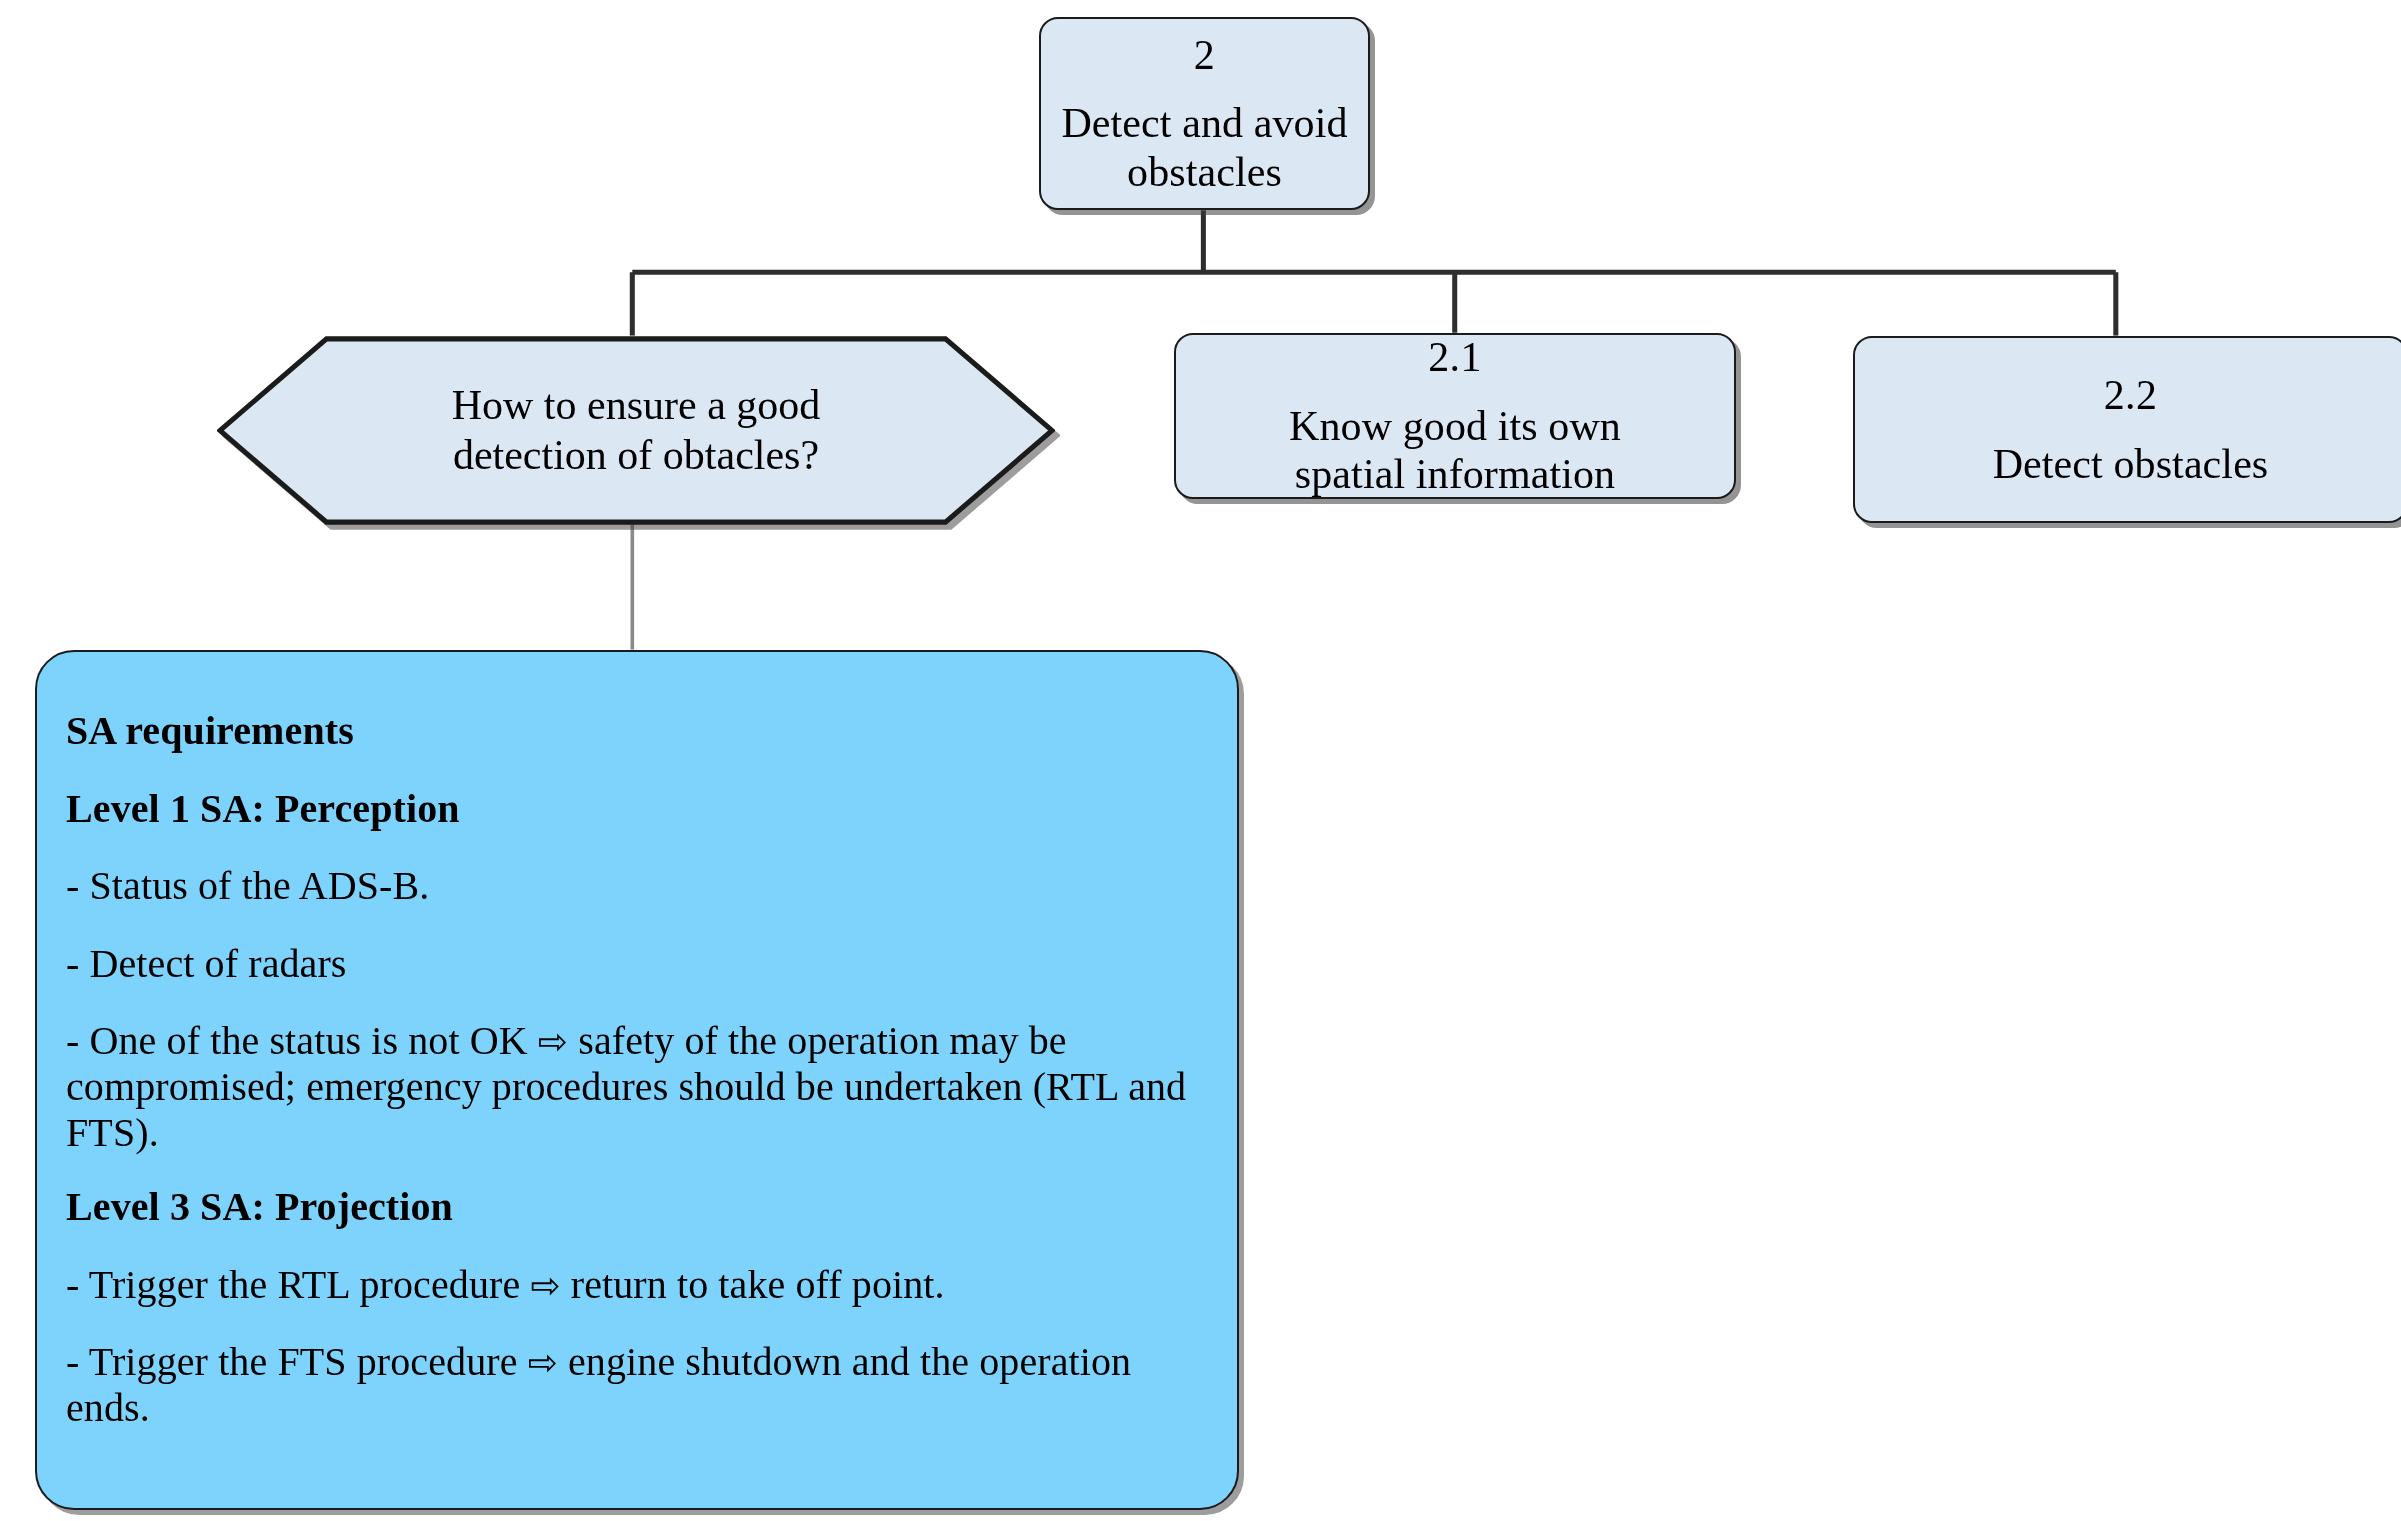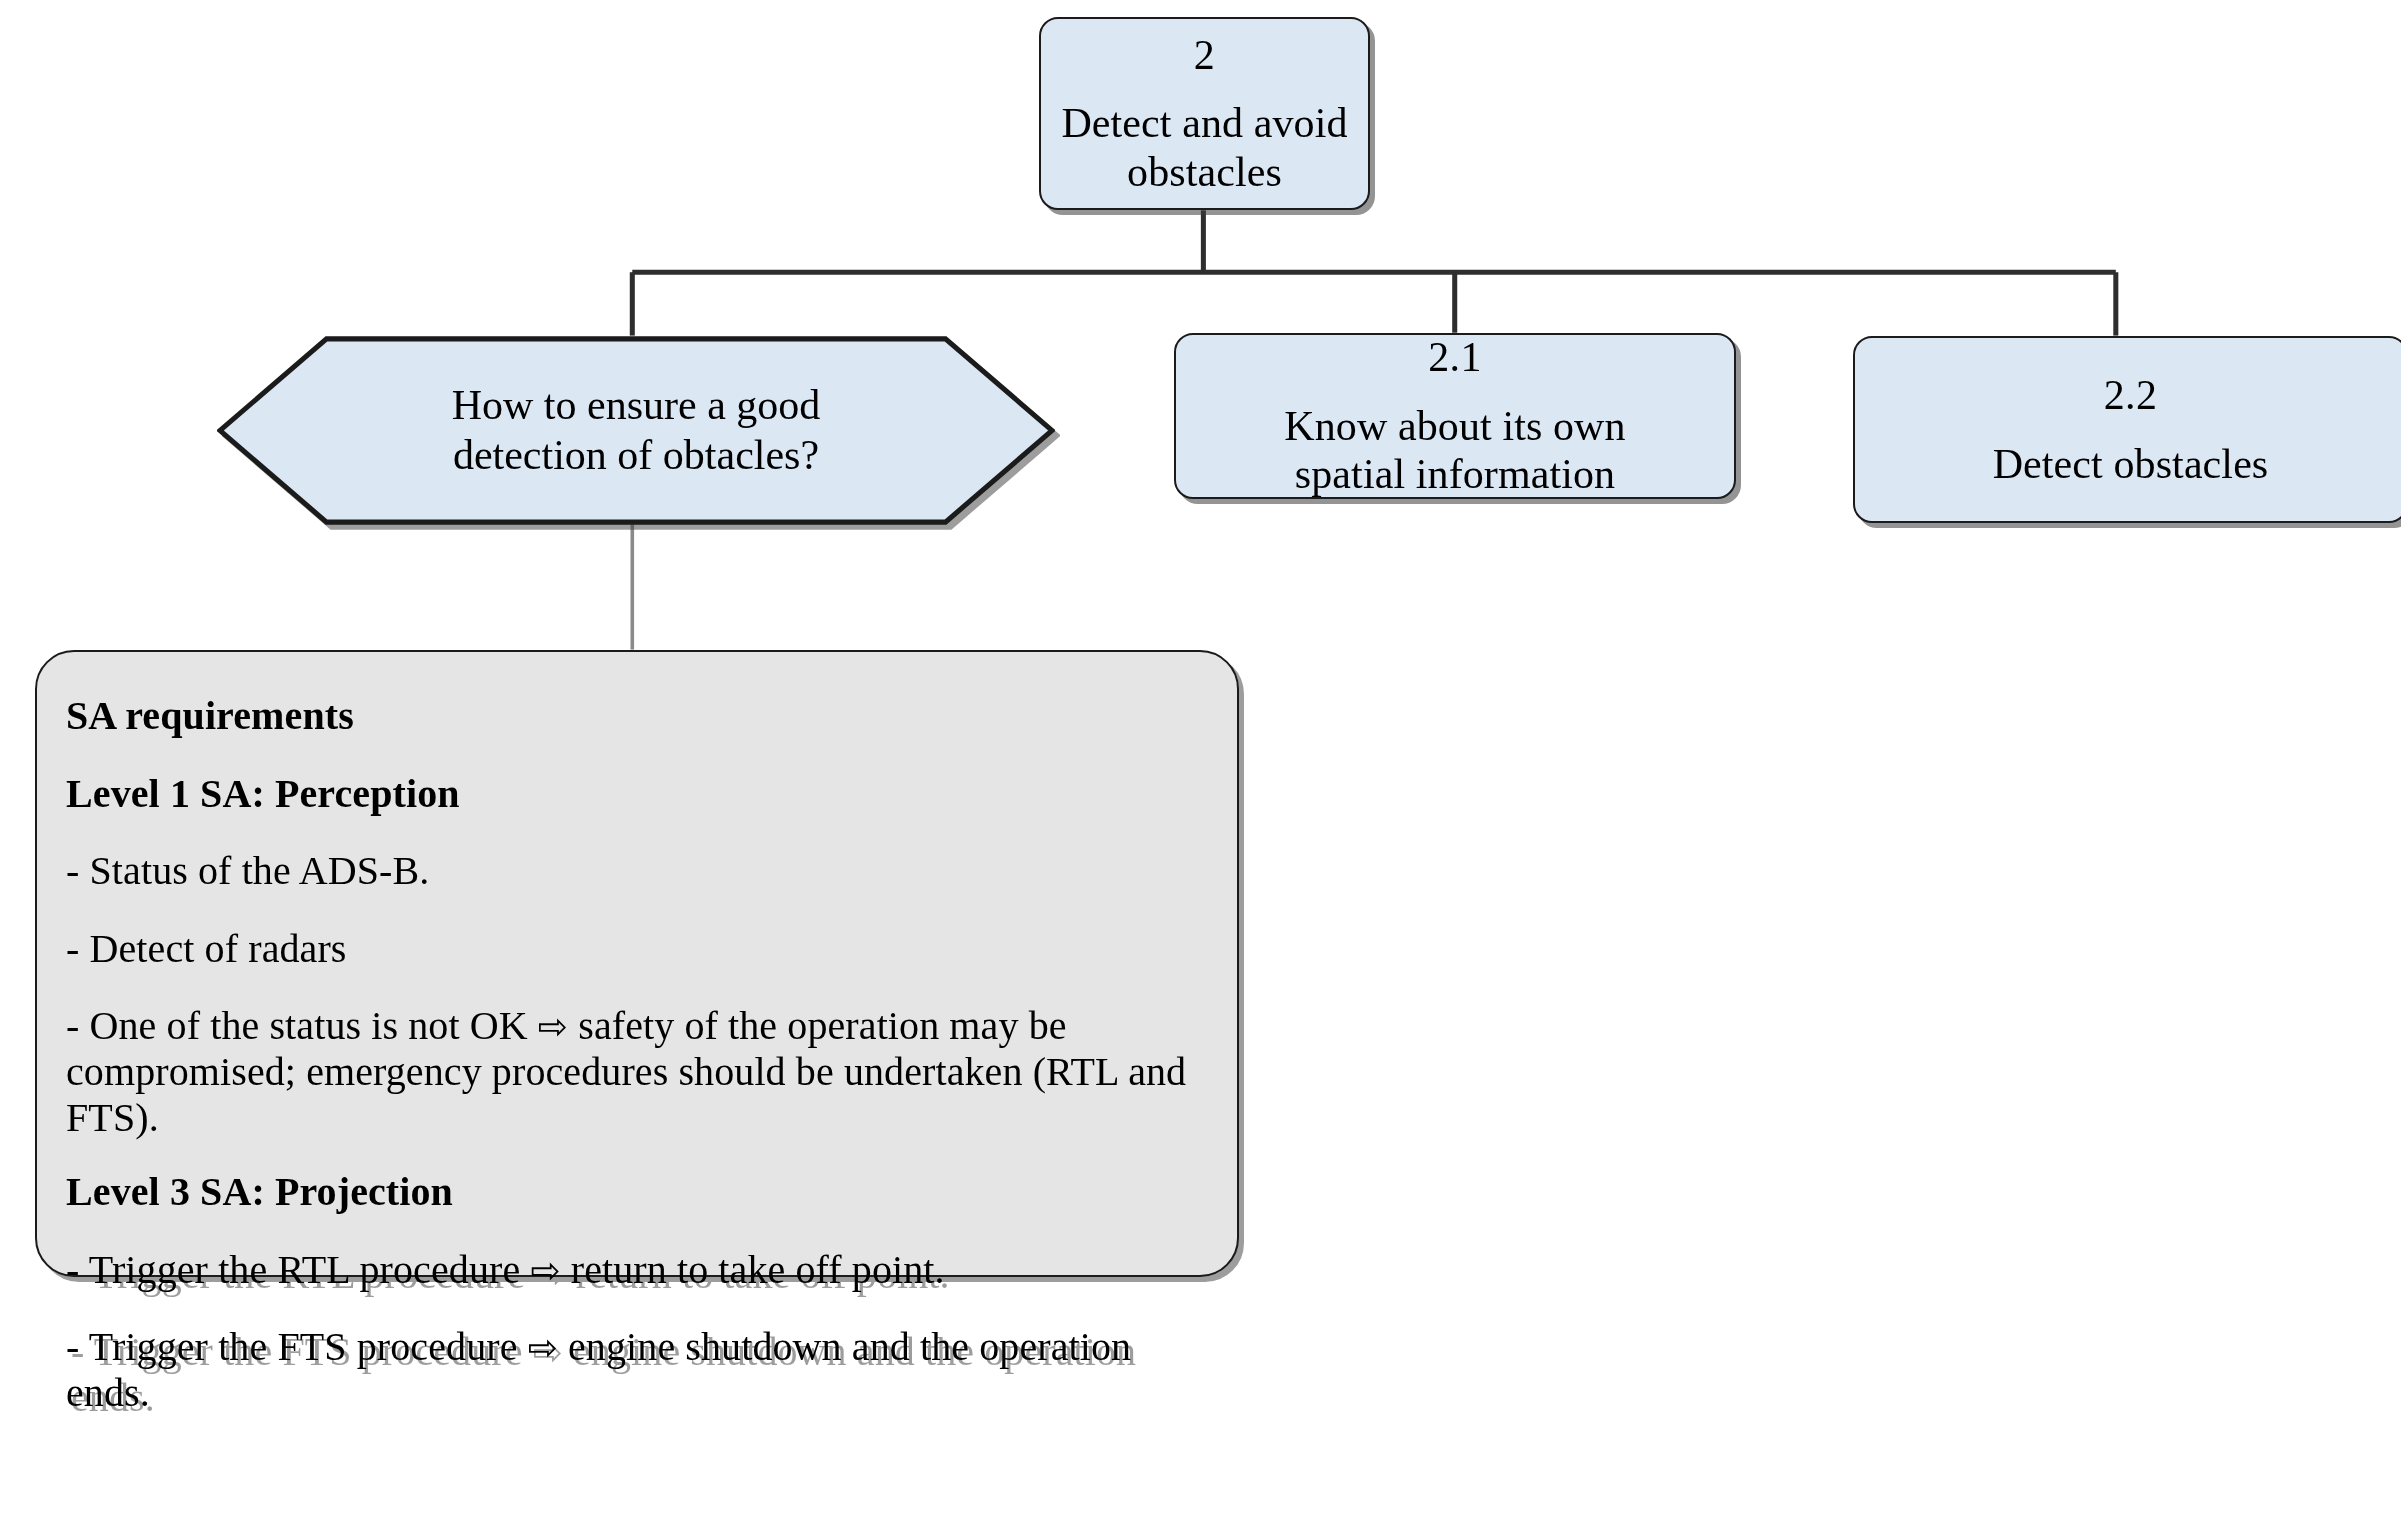--- a/index.html
+++ b/index.html
@@ -114,27 +114,27 @@
     width: 555px;
     height: 187px;
   }
 
   
   #node-sa {
     position: absolute;
     left: 35px;
     top: 650px;
     width: 1204px;
-    height: 627px;
+    height: 860px;
     box-sizing: border-box;
-    background: #e5e5e5;
+    background: #7dd3fc;
     border: 2.9px solid #1b1b1b;
     border-radius: 39px;
     filter: drop-shadow(5px 5px 0px rgba(60,60,60,0.5));
-    padding: 41px 32px 29px 29px;
+    padding: 56px 32px 29px 29px;
   }
   .sa-line {
     font-size: 40px;
     line-height: 1.14;
     margin: 0 0 32px 0;
     letter-spacing: 0.1px;
   }
   .sa-line.bold {
     font-weight: bold;
   }
@@ -178,21 +178,21 @@
   <div id="node-question">
     <svg viewBox="0 0 1163 262" preserveAspectRatio="none">
       <polygon points="152,4 1011,4 1159,131 1011,258 152,258 4,131" fill="#dce7f4" stroke="#1b1b1b" stroke-width="7" stroke-linejoin="miter"></polygon>
     </svg>
     <div class="hex-label">How to ensure a good
 detection of obtacles?</div>
   </div>
 
   <div class="node rounded" id="node-21">
     <div class="node-id">2.1</div>
-    <div class="node-title">Know about its own
+    <div class="node-title">Know good its own
 spatial information</div>
   </div>
 
   <div class="node rounded" id="node-22">
     <div class="node-id">2.2</div>
     <div class="node-title">Detect obstacles</div>
   </div>
 
   <div id="node-sa">
 

